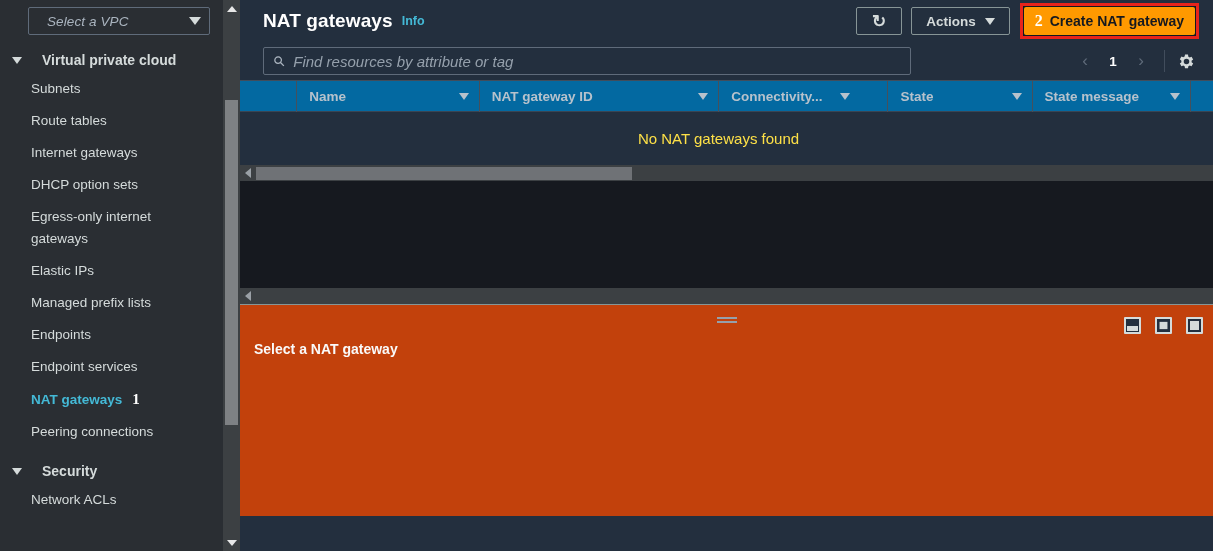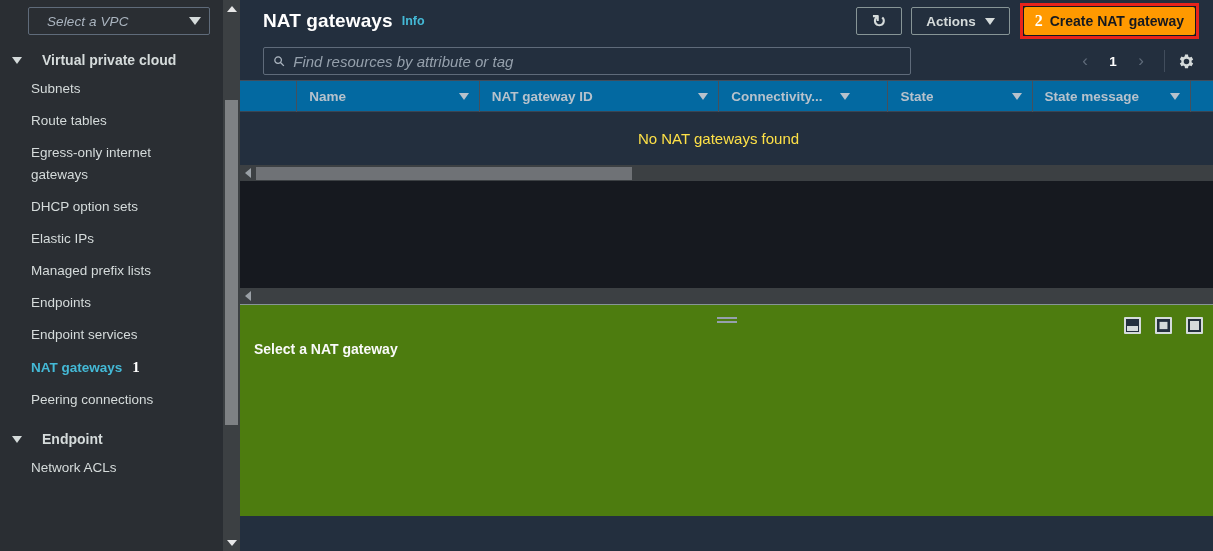--- a/index.html
+++ b/index.html
@@ -363,21 +363,21 @@
     cursor: pointer;
   }
 
   .void {
     background: #16191f;
   }
 
   
   .split-panel {
     position: relative;
-    background: #4d7c0f;
+    background: #c2410c;
     border-top: 1px solid #879596;
     height: 212px;
   }
   .drag-handle {
     position: absolute;
     top: 12px; left: 0; right: 0;
     display: flex;
     justify-content: center;
     cursor: ns-resize;
   }
@@ -450,24 +450,27 @@
         <span class="lbl">Virtual private cloud</span>
       </div>
 
       <div class="nav-item">
         <span>Subnets</span>
       </div>
       <div class="nav-item">
         <span>Route tables</span>
       </div>
       <div class="nav-item">
+        <span>Internet gateways</span>
+      </div>
+      <div class="nav-item">
+        <span>DHCP option sets</span>
+      </div>
+      <div class="nav-item">
         <span>Egress-only internet gateways</span>
-      </div>
-      <div class="nav-item">
-        <span>DHCP option sets</span>
       </div>
       <div class="nav-item">
         <span>Elastic IPs</span>
       </div>
       <div class="nav-item">
         <span>Managed prefix lists</span>
       </div>
       <div class="nav-item">
         <span>Endpoints</span>
       </div>
@@ -483,21 +486,21 @@
       </div>
 
       <div class="nav-item">
         <span>Peering connections</span>
       </div>
 
       <div class="nav-sep"></div>
 
       <div class="nav-group-head">
         <span class="tri"></span>
-        <span class="lbl">Endpoint</span>
+        <span class="lbl">Security</span>
       </div>
 
       <div class="nav-item">
         <span>Network ACLs</span>
       </div>
       <div class="nav-item">
         
       </div>
     </div>
 

